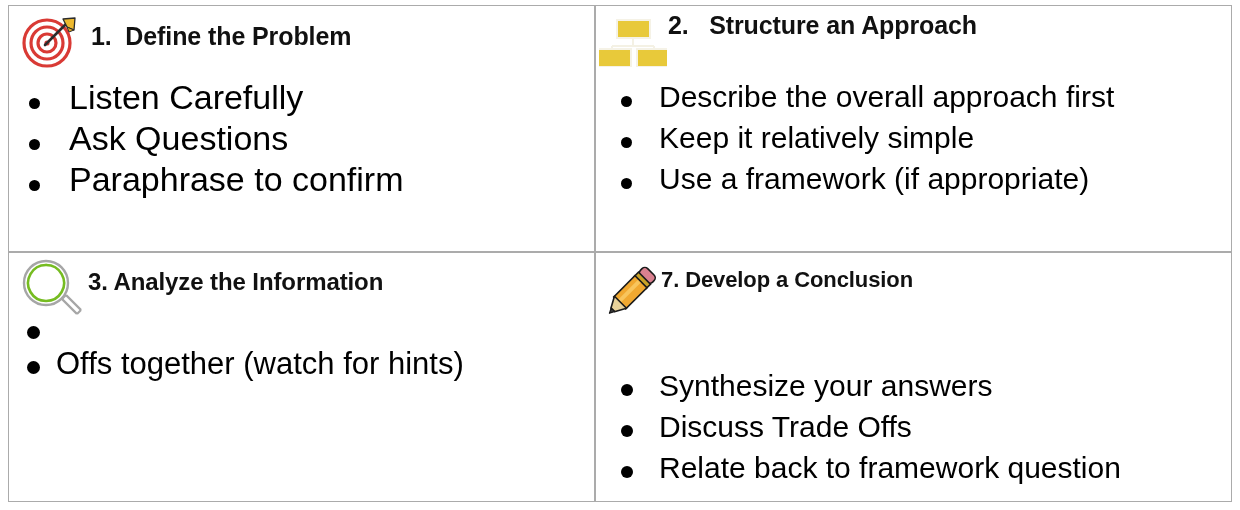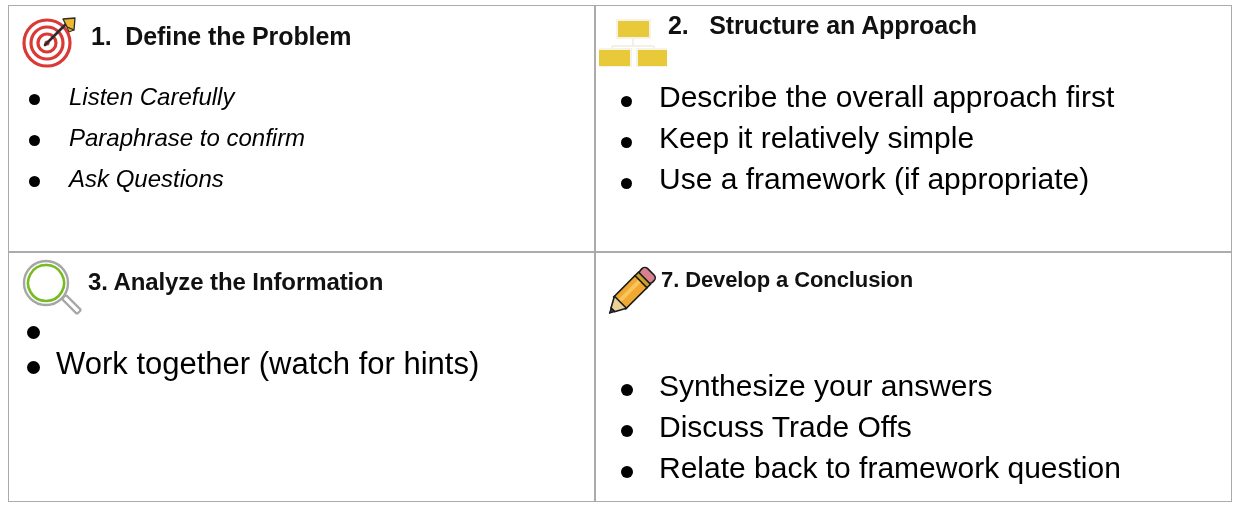--- a/index.html
+++ b/index.html
@@ -113,21 +113,21 @@
   }
   .bullet-text {
     display: inline-block;
     color: #000000;
   }
 
   
   .q1 ul.bullets { left: 20px; top: 74px; }
   .q1 ul.bullets li { margin-bottom: 7px; }
   .q1 .bullet-dot { width: 11px; height: 11px; margin-right: 29px; }
-  .q1 .bullet-text { font-size: 24px; line-height: 34px; font-style: italic; }
+  .q1 .bullet-text { font-size: 34px; line-height: 34px; }
 
   
   .q2 ul.bullets { left: 24px; top: 74px; }
   .q2 ul.bullets li { margin-bottom: 7px; }
   .q2 .bullet-dot { width: 11px; height: 11px; margin-right: 27px; }
   .q2 .bullet-text { font-size: 30px; line-height: 34px; }
 
   
   .q3 ul.bullets { left: 18px; top: 72px; }
   .q3 ul.bullets li { margin-bottom: 7px; }
@@ -170,25 +170,25 @@
       </span>
       <span class="title">1.  Define the Problem</span>
     </div>
     <ul class="bullets">
       <li>
         <span class="bullet-dot"></span>
         <span class="bullet-text">Listen Carefully</span>
       </li>
       <li>
         <span class="bullet-dot"></span>
+        <span class="bullet-text">Ask Questions</span>
+      </li>
+      <li>
+        <span class="bullet-dot"></span>
         <span class="bullet-text">Paraphrase to confirm</span>
-      </li>
-      <li>
-        <span class="bullet-dot"></span>
-        <span class="bullet-text">Ask Questions</span>
       </li>
     </ul>
   </div>
 
   <div class="quad q2">
     <div class="head">
       <span class="icon-wrap">
         <svg width="68" height="52" viewBox="0 0 68 52">
 
           <path d="M34 23 L34 31 M13 31 L55 31 M13 31 L13 36 M55 31 L55 36" stroke="#f4f1e4" stroke-width="2" fill="none"></path>
@@ -231,21 +231,21 @@
         </svg>
       </span>
       <span class="title">3. Analyze the Information</span>
     </div>
     <ul class="bullets">
       <li>
         <span class="bullet-dot"></span>
       </li>
       <li>
         <span class="bullet-dot"></span>
-        <span class="bullet-text">Work together (watch for hints)</span>
+        <span class="bullet-text">Offs together (watch for hints)</span>
       </li>
     </ul>
   </div>
 
   <div class="quad q4">
     <div class="head">
       <span class="icon-wrap">
         <svg width="58" height="66" viewBox="0 0 58 66">
           <g transform="rotate(45 29 33)">
 

